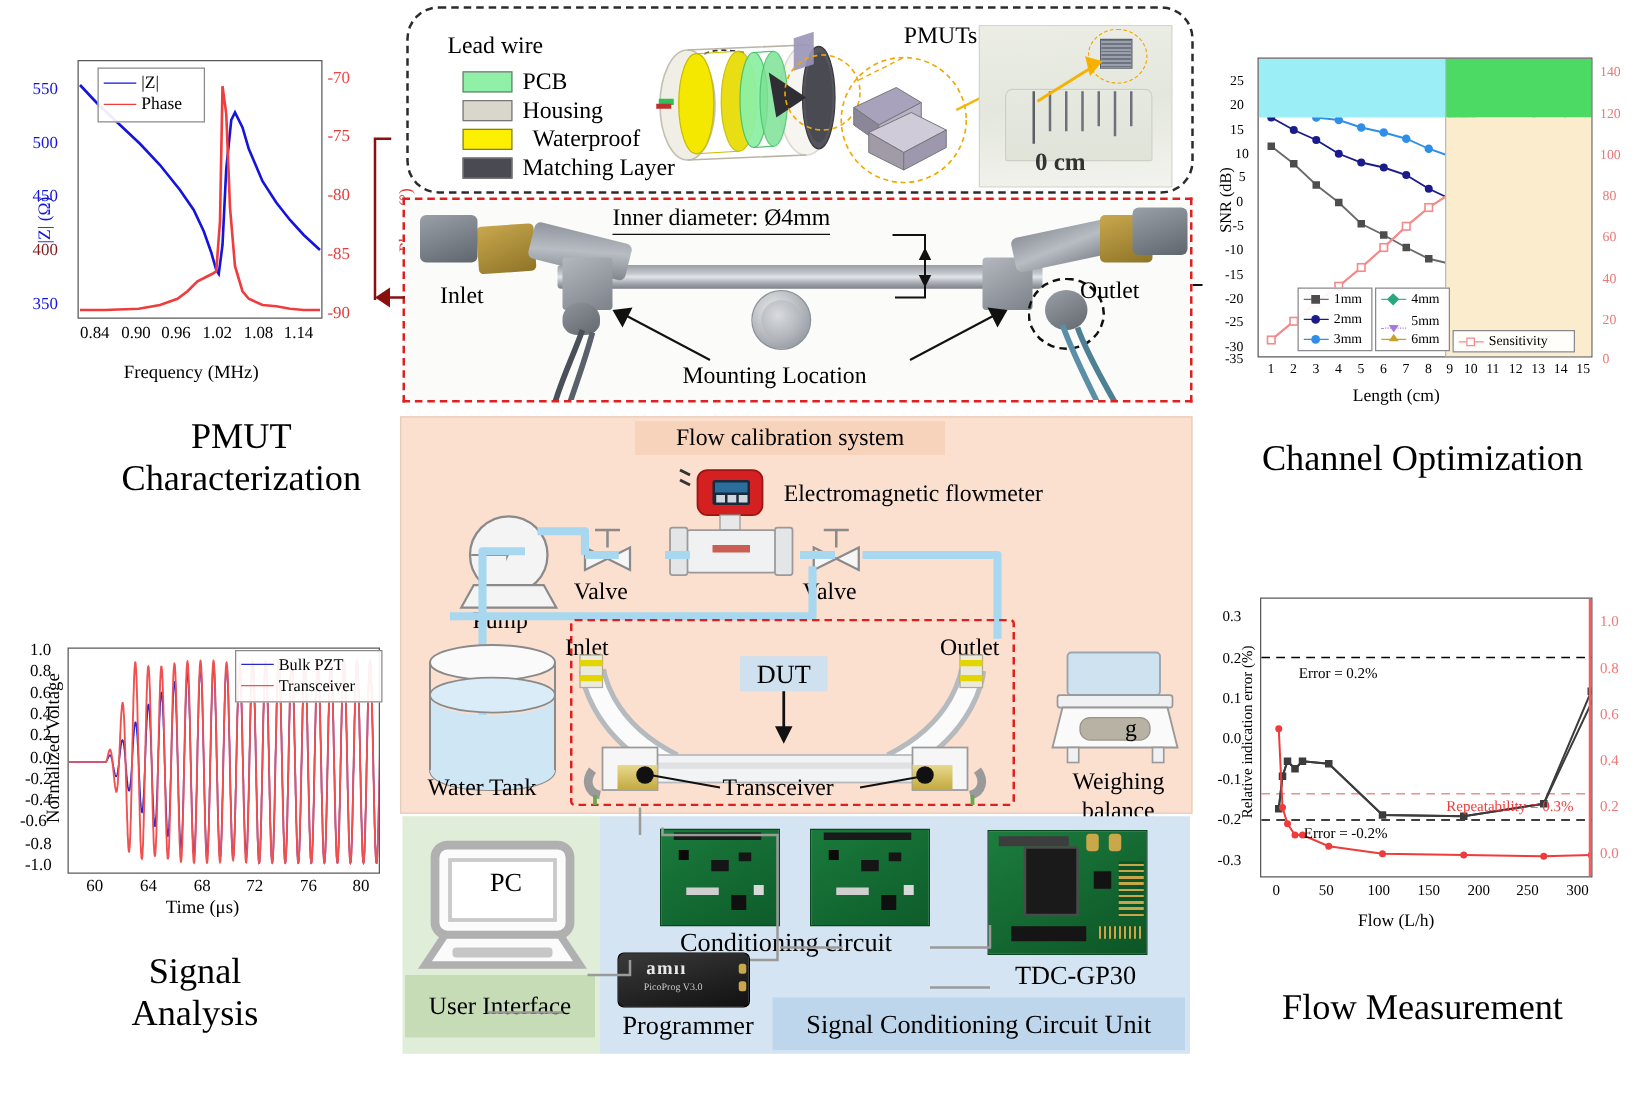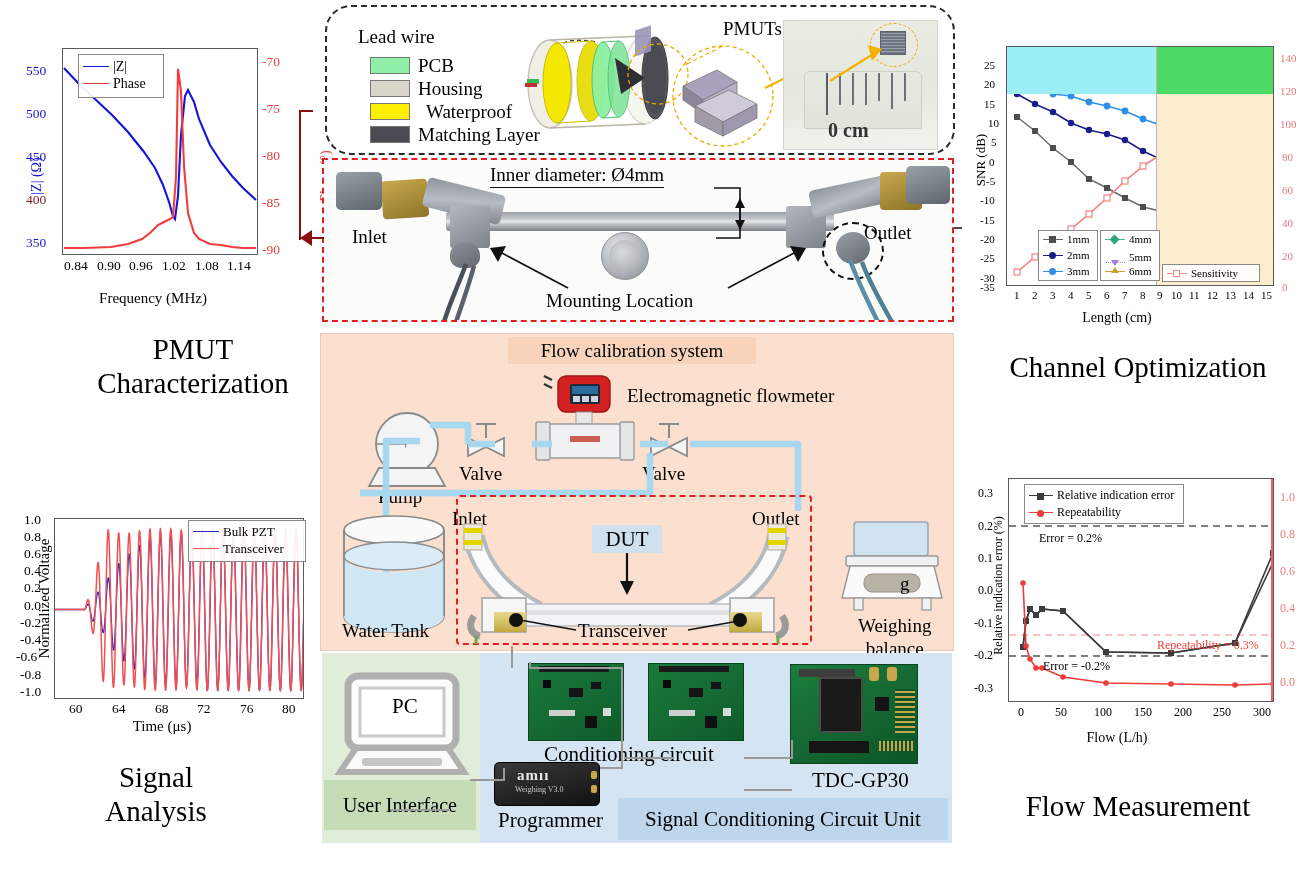--- a/index.html
+++ b/index.html
@@ -511,21 +511,21 @@
   <div style="position:absolute;left:84px;top:32px;width:14px;height:14px;background:#131313;"></div>
   <div style="position:absolute;left:18px;top:76px;width:60px;height:12px;background:#151515;"></div>
   <div style="position:absolute;left:88px;top:76px;width:34px;height:10px;background:repeating-linear-gradient(90deg,#c7a74a 0 2px,#0d5526 2px 4px);"></div>
 </div>
 <div class="lbl" style="left:812px;top:768px;font-size:21px;">TDC-GP30</div>
 
 <div style="position:absolute;left:494px;top:762px;width:106px;height:44px;
             background:linear-gradient(165deg,#3a3a3a,#111);border-radius:5px;
             border:1px solid #000;">
   <div class="lbl sm" style="left:22px;top:4px;color:#e8e8e8;font-size:15px;letter-spacing:1px;font-weight:700;">amıı</div>
-  <div class="lbl sm" style="left:20px;top:22px;color:#c8c8c8;font-size:8px;">Weighing V3.0</div>
+  <div class="lbl sm" style="left:20px;top:22px;color:#c8c8c8;font-size:8px;">PicoProg V3.0</div>
   <div style="position:absolute;right:2px;top:8px;width:6px;height:8px;background:#c8a84a;border-radius:2px;"></div>
   <div style="position:absolute;right:2px;top:22px;width:6px;height:8px;background:#c8a84a;border-radius:2px;"></div>
 </div>
 <div class="lbl" style="left:498px;top:808px;font-size:21px;">Programmer</div>
 
 <div class="tagbox" style="left:618px;top:798px;width:330px;height:42px;background:#bdd6ec;font-size:21px;">Signal Conditioning Circuit Unit</div>
 
 <svg style="position:absolute;left:322px;top:640px;" width="632" height="200">
   <g fill="none" stroke="#9a9a9a" stroke-width="2">
     <path d="M148,140 L182,140 L182,128"></path>
@@ -849,29 +849,15 @@
   <div class="tick" style="left:12px;top:186px;font-size:12px;">-0.2</div>
   <div class="tick" style="left:12px;top:219px;font-size:12px;">-0.3</div>
 
   <div class="tick" style="left:318px;top:28px;font-size:12px;color:#f07878;">1.0</div>
   <div class="tick" style="left:318px;top:65px;font-size:12px;color:#f07878;">0.8</div>
   <div class="tick" style="left:318px;top:102px;font-size:12px;color:#f07878;">0.6</div>
   <div class="tick" style="left:318px;top:139px;font-size:12px;color:#f07878;">0.4</div>
   <div class="tick" style="left:318px;top:176px;font-size:12px;color:#f07878;">0.2</div>
   <div class="tick" style="left:318px;top:213px;font-size:12px;color:#f07878;">0.0</div>
 
-  <div class="legend" style="left:62px;top:22px;width:160px;height:40px;padding-top:2px;">
-    <div class="legrow" style="height:17px;">
-      <span class="legline" style="width:24px;border-top-color:#3c3c3c;">
-        <i style="background:#3c3c3c;left:8px;"></i>
-        </span>
-      <span style="font-size:12px;">Relative indication error</span>
-    </div>
-    <div class="legrow" style="height:17px;">
-      <span class="legline" style="width:24px;border-top-color:#ee3b3b;">
-        <i style="background:#ee3b3b;left:8px;border-radius:50%;"></i>
-        </span>
-      <span style="font-size:12px;">Repeatability</span>
-    </div>
-  </div>
 </div>
 
 <div class="caption" style="left:962px;top:789px;width:352px;">Flow Measurement</div>
 
 </body></html>

